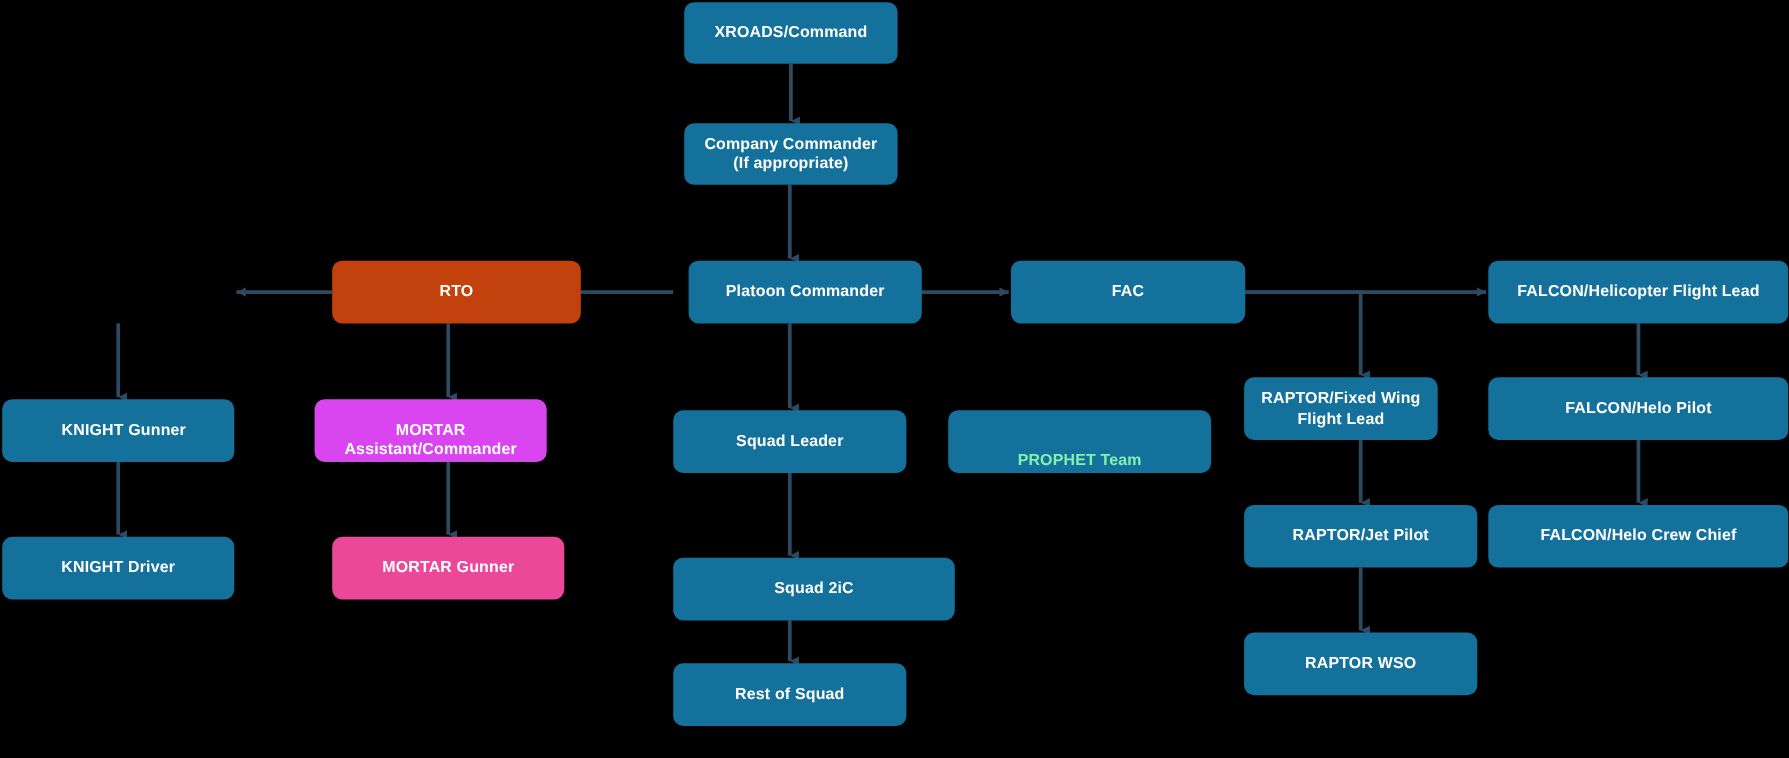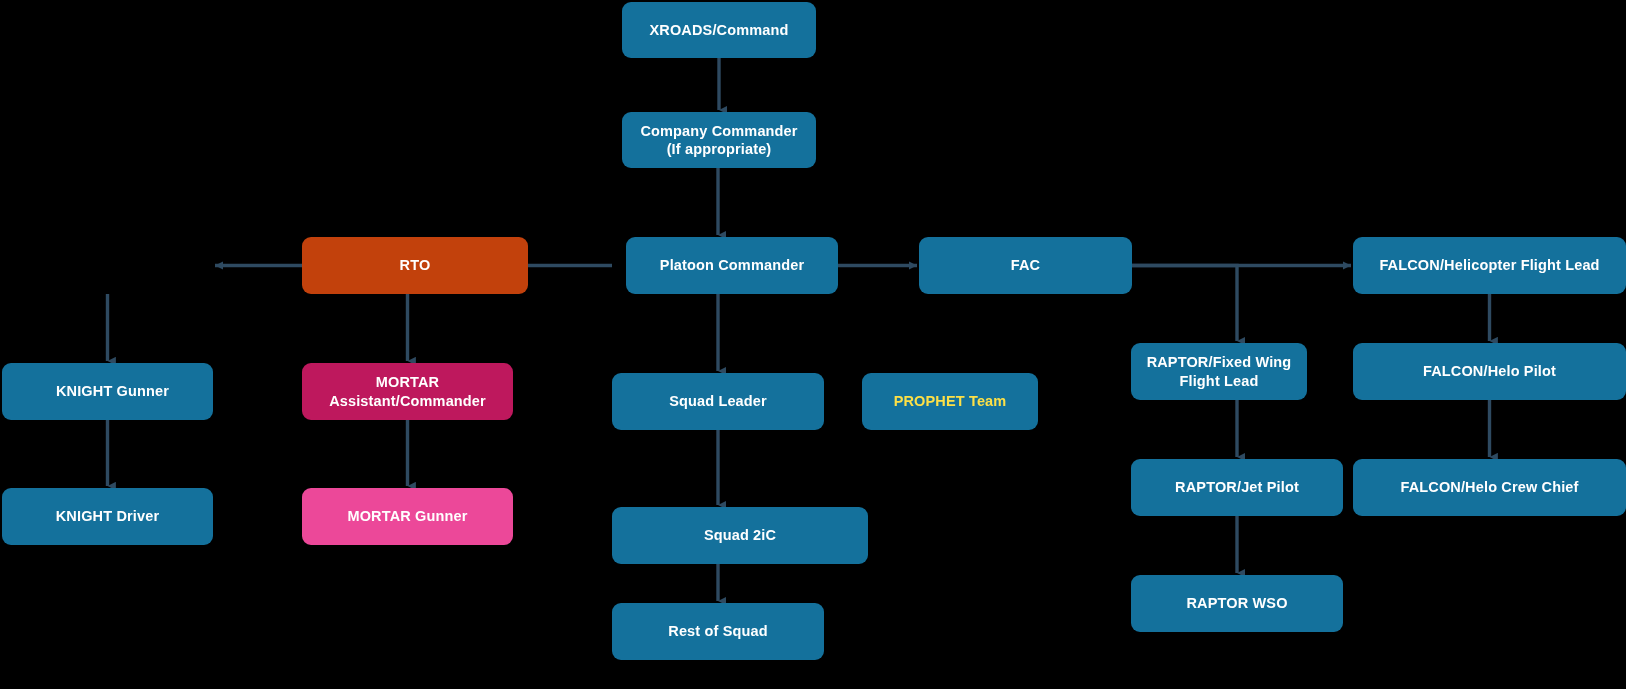--- a/index.html
+++ b/index.html
@@ -99,27 +99,27 @@
     </div>
     <div class="node" style="left: 919px; top: 237px; width: 213px; height: 57px; background: rgb(20, 113, 156); color: rgb(255, 255, 255);">
       <span class="node-label">FAC</span>
     </div>
     <div class="node" style="left: 1353px; top: 237px; width: 273px; height: 57px; background: rgb(20, 113, 156); color: rgb(255, 255, 255);">
       <span class="node-label">FALCON/Helicopter Flight Lead</span>
     </div>
     <div class="node" style="left: 2px; top: 363px; width: 211px; height: 57px; background: rgb(20, 113, 156); color: rgb(255, 255, 255); padding-left: 16px;">
       <span class="node-label">KNIGHT Gunner</span>
     </div>
-    <div class="node" style="left: 302px; top: 363px; width: 211px; height: 57px; background: #be185d; color: rgb(255, 255, 255);">
+    <div class="node" style="left: 286px; top: 363px; width: 211px; height: 57px; background: #d946ef; color: rgb(255, 255, 255); align-items: flex-end;">
       <span class="node-label">MORTAR Assistant/Commander</span>
     </div>
     <div class="node" style="left: 612px; top: 373px; width: 212px; height: 57px; background: rgb(20, 113, 156); color: rgb(255, 255, 255);">
       <span class="node-label">Squad Leader</span>
     </div>
-    <div class="node" style="left: 862px; top: 373px; width: 176px; height: 57px; background: rgb(20, 113, 156); color: #fde047;">
+    <div class="node" style="left: 862px; top: 373px; width: 239px; height: 57px; background: rgb(20, 113, 156); color: #86efac; align-items: flex-end;">
       <span class="node-label">PROPHET Team</span>
     </div>
     <div class="node" style="left: 1131px; top: 343px; width: 176px; height: 57px; background: rgb(20, 113, 156); color: rgb(255, 255, 255);">
       <span class="node-label">RAPTOR/Fixed Wing
 Flight Lead</span>
     </div>
     <div class="node" style="left: 1353px; top: 343px; width: 273px; height: 57px; background: rgb(20, 113, 156); color: rgb(255, 255, 255);">
       <span class="node-label">FALCON/Helo Pilot</span>
     </div>
     <div class="node" style="left: 2px; top: 488px; width: 211px; height: 57px; background: rgb(20, 113, 156); color: rgb(255, 255, 255);">

